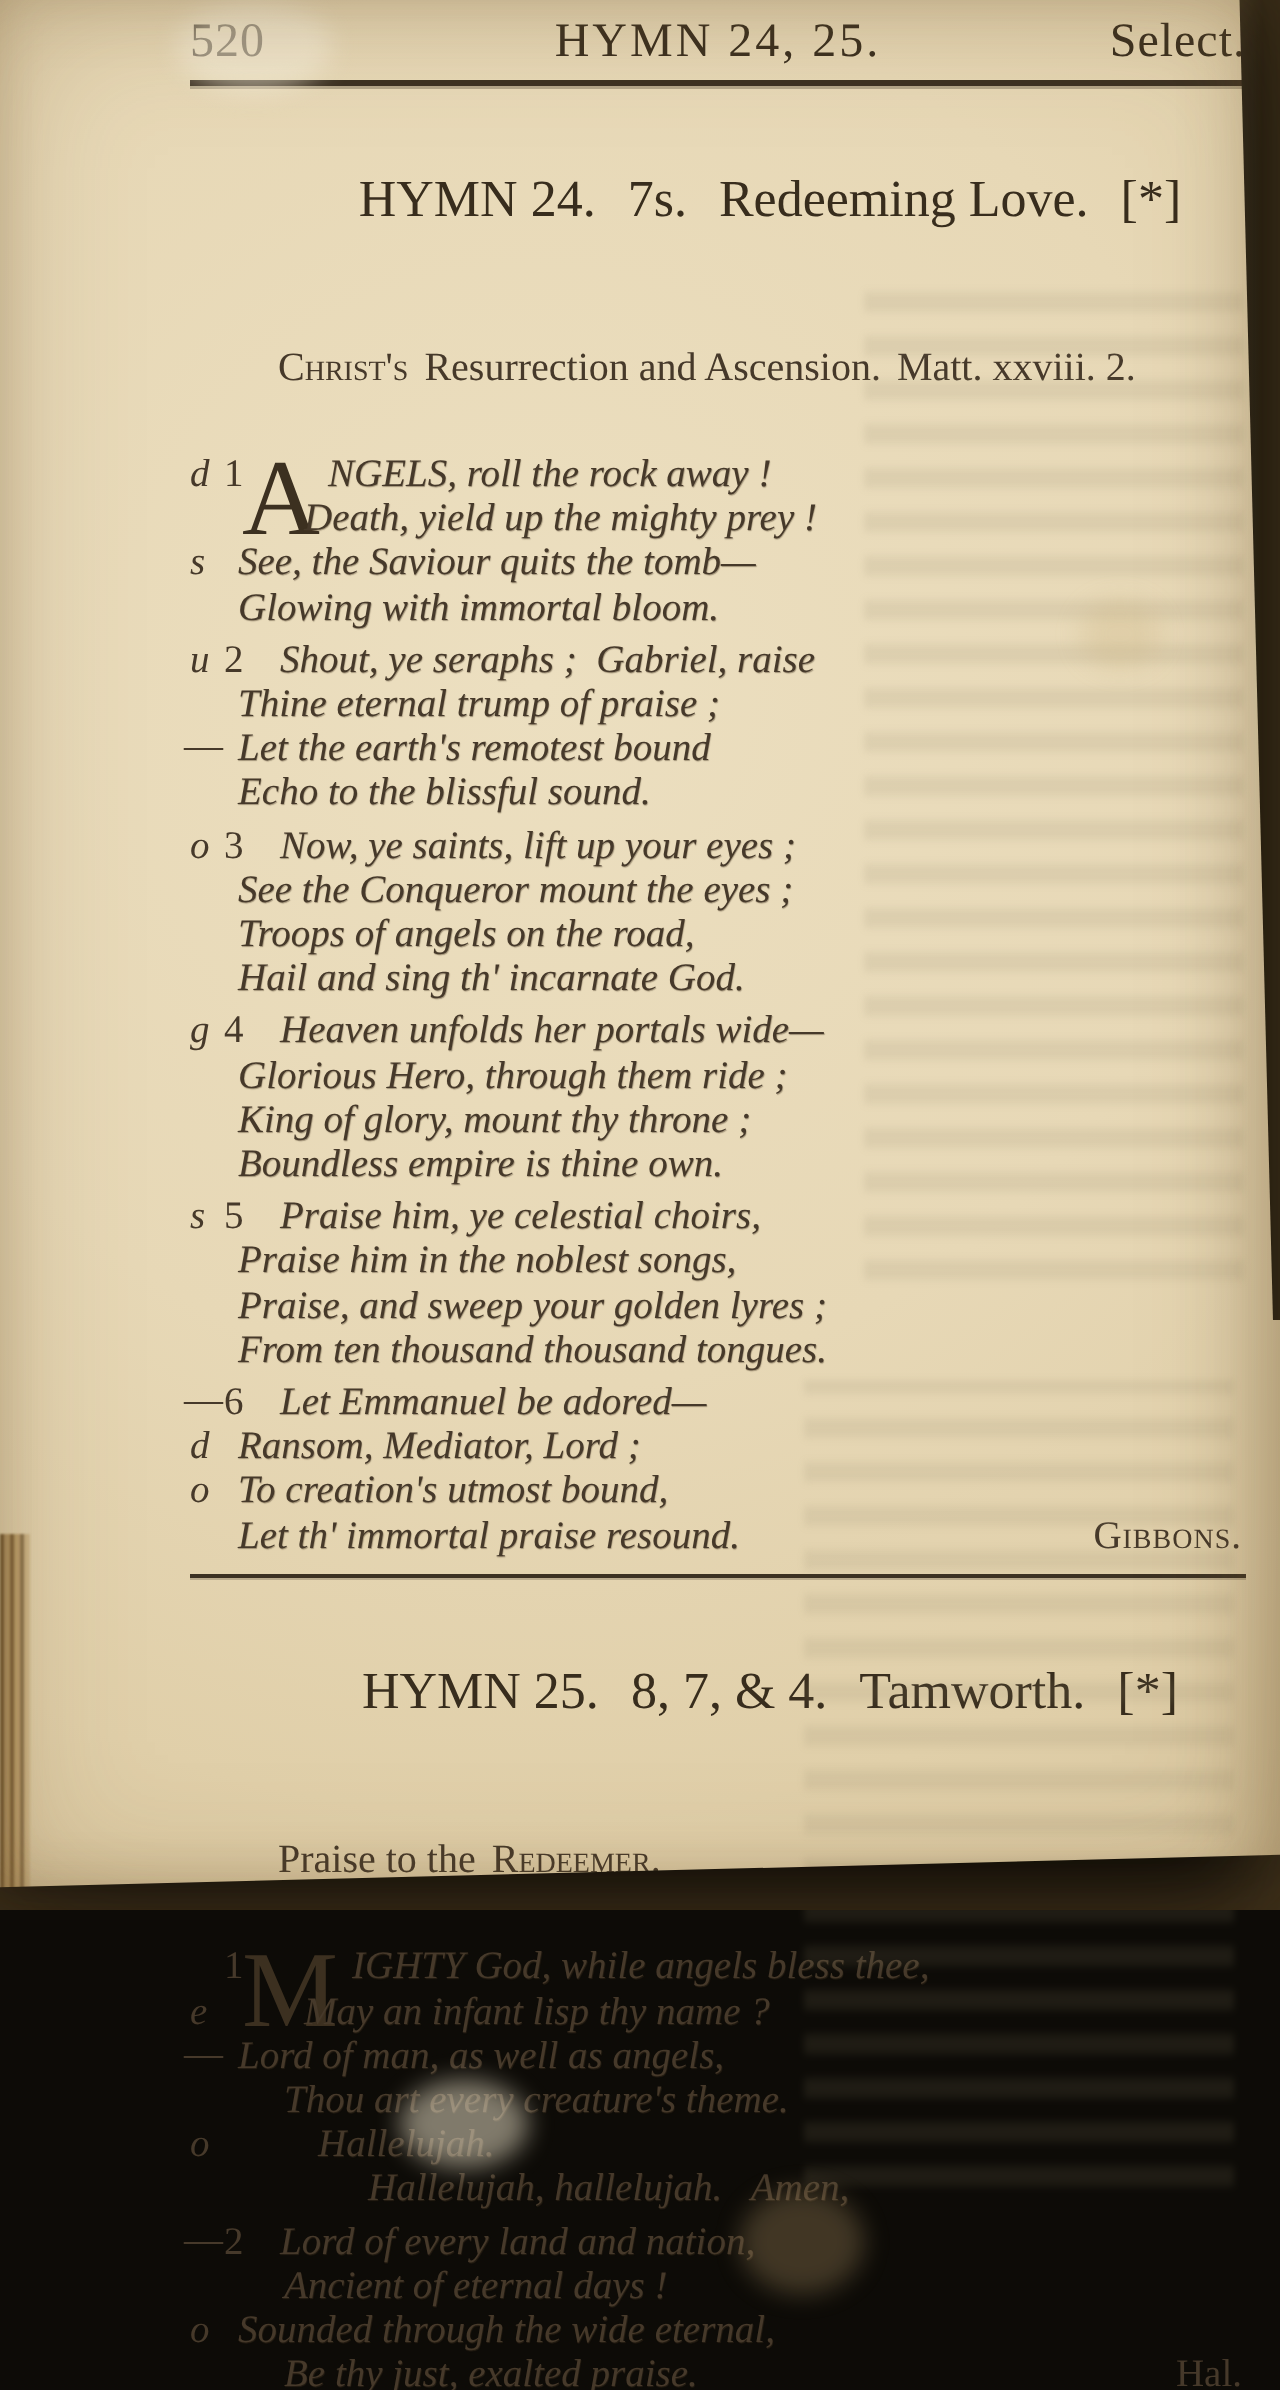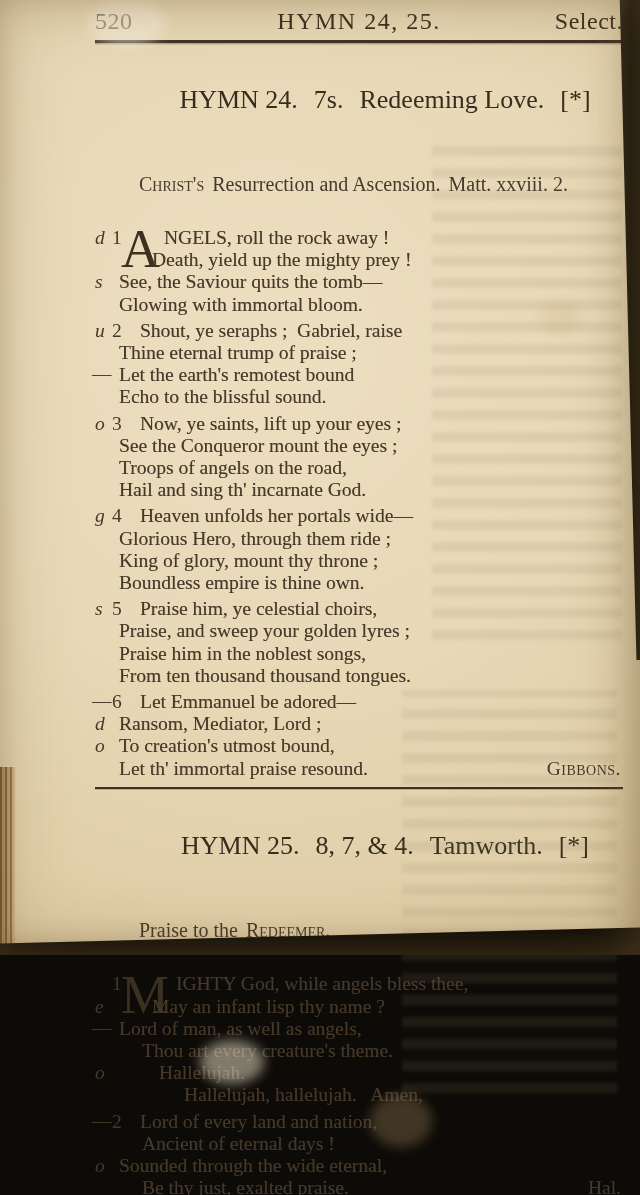--- a/index.html
+++ b/index.html
@@ -43,21 +43,21 @@
   .l.d2{padding-left:57px;}
   .l.i1{padding-left:47px;}
   .l.i2{padding-left:64px;}
   .l.i3{padding-left:89px;}
   .m{position:absolute;left:0;top:0;font-style:italic;}
   .dashg{position:absolute;left:-3px;top:-1px;}
   .num{position:absolute;left:17px;top:0;}
   .drop{position:absolute;left:26px;top:2px;font-size:54px;line-height:40px;color:#3c3020;}
   .rt{position:absolute;right:2px;top:0;}
   .rt.sc{letter-spacing:.5px;margin-left:12px;}
-  .t{text-shadow:0.3px 0.4px 0.5px rgba(70,55,35,.45);}
+  .t{text-shadow:0.3px 0.4px 0.5px rgba(70,55,35,.45);font-style:italic;}
 
   .hymn-divider{height:2.5px;background:#3c3122;margin-top:7px;box-shadow:0 1px 0 rgba(60,49,34,.25);}
 
   
   .ghost{position:absolute;pointer-events:none;filter:blur(1.8px);opacity:.55;
     background:repeating-linear-gradient(0deg,
       rgba(0,0,0,0) 0 5px, rgba(142,132,102,.26) 9px 15px, rgba(0,0,0,0) 19px 22px);}
   .ghost-1{left:432px;top:142px;width:190px;height:505px;}
   .ghost-2{left:402px;top:690px;width:215px;height:410px;}
   .stain{position:absolute;border-radius:50%;pointer-events:none;filter:blur(6px);}
@@ -117,22 +117,22 @@
             <div class="l"><span class="t">Hail and sing th' incarnate God.</span></div>
           </div>
           <div class="stanza">
             <div class="l pnum"><span class="m">g</span><span class="num">4</span><span class="t">Heaven unfolds her portals wide—</span></div>
             <div class="l"><span class="t">Glorious Hero, through them ride ;</span></div>
             <div class="l"><span class="t">King of glory, mount thy throne ;</span></div>
             <div class="l"><span class="t">Boundless empire is thine own.</span></div>
           </div>
           <div class="stanza">
             <div class="l pnum"><span class="m">s</span><span class="num">5</span><span class="t">Praise him, ye celestial choirs,</span></div>
+            <div class="l"><span class="t">Praise him in the noblest songs,</span></div>
             <div class="l"><span class="t">Praise, and sweep your golden lyres ;</span></div>
-            <div class="l"><span class="t">Praise him in the noblest songs,</span></div>
             <div class="l"><span class="t">From ten thousand thousand tongues.</span></div>
           </div>
           <div class="stanza">
             <div class="l pnum"><span class="dashg">—</span><span class="num">6</span><span class="t">Let Emmanuel be adored—</span></div>
             <div class="l"><span class="m">d</span><span class="t">Ransom, Mediator, Lord ;</span></div>
             <div class="l"><span class="m">o</span><span class="t">To creation's utmost bound,</span></div>
             <div class="l"><span class="t">Let th' immortal praise resound.</span><span class="rt sc">Gibbons.</span></div>
           </div>
         </div>
     </section>

